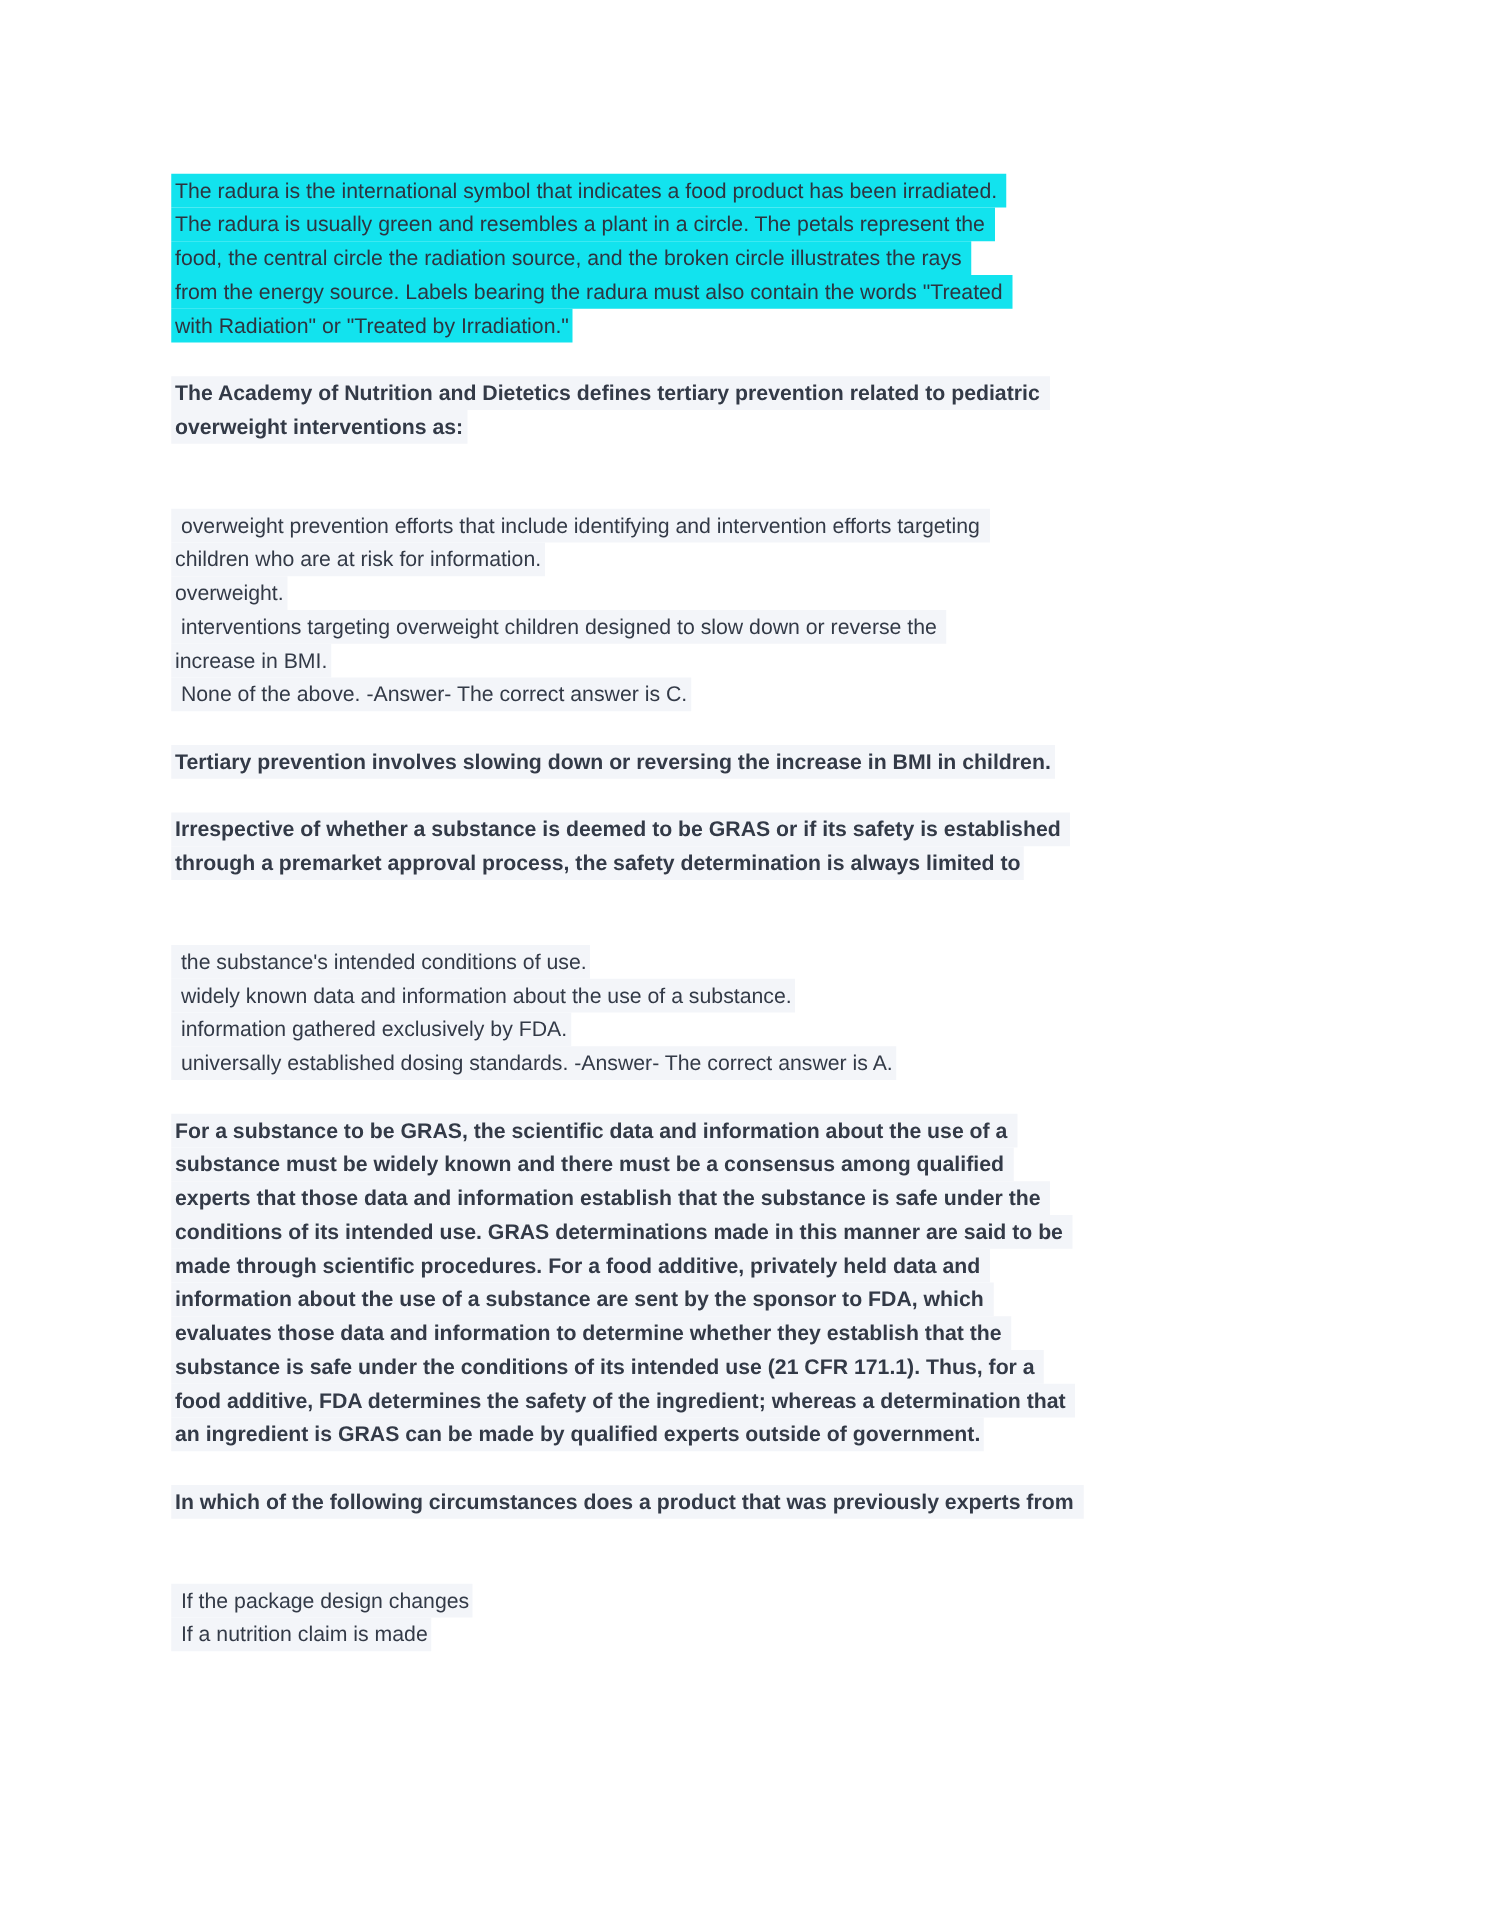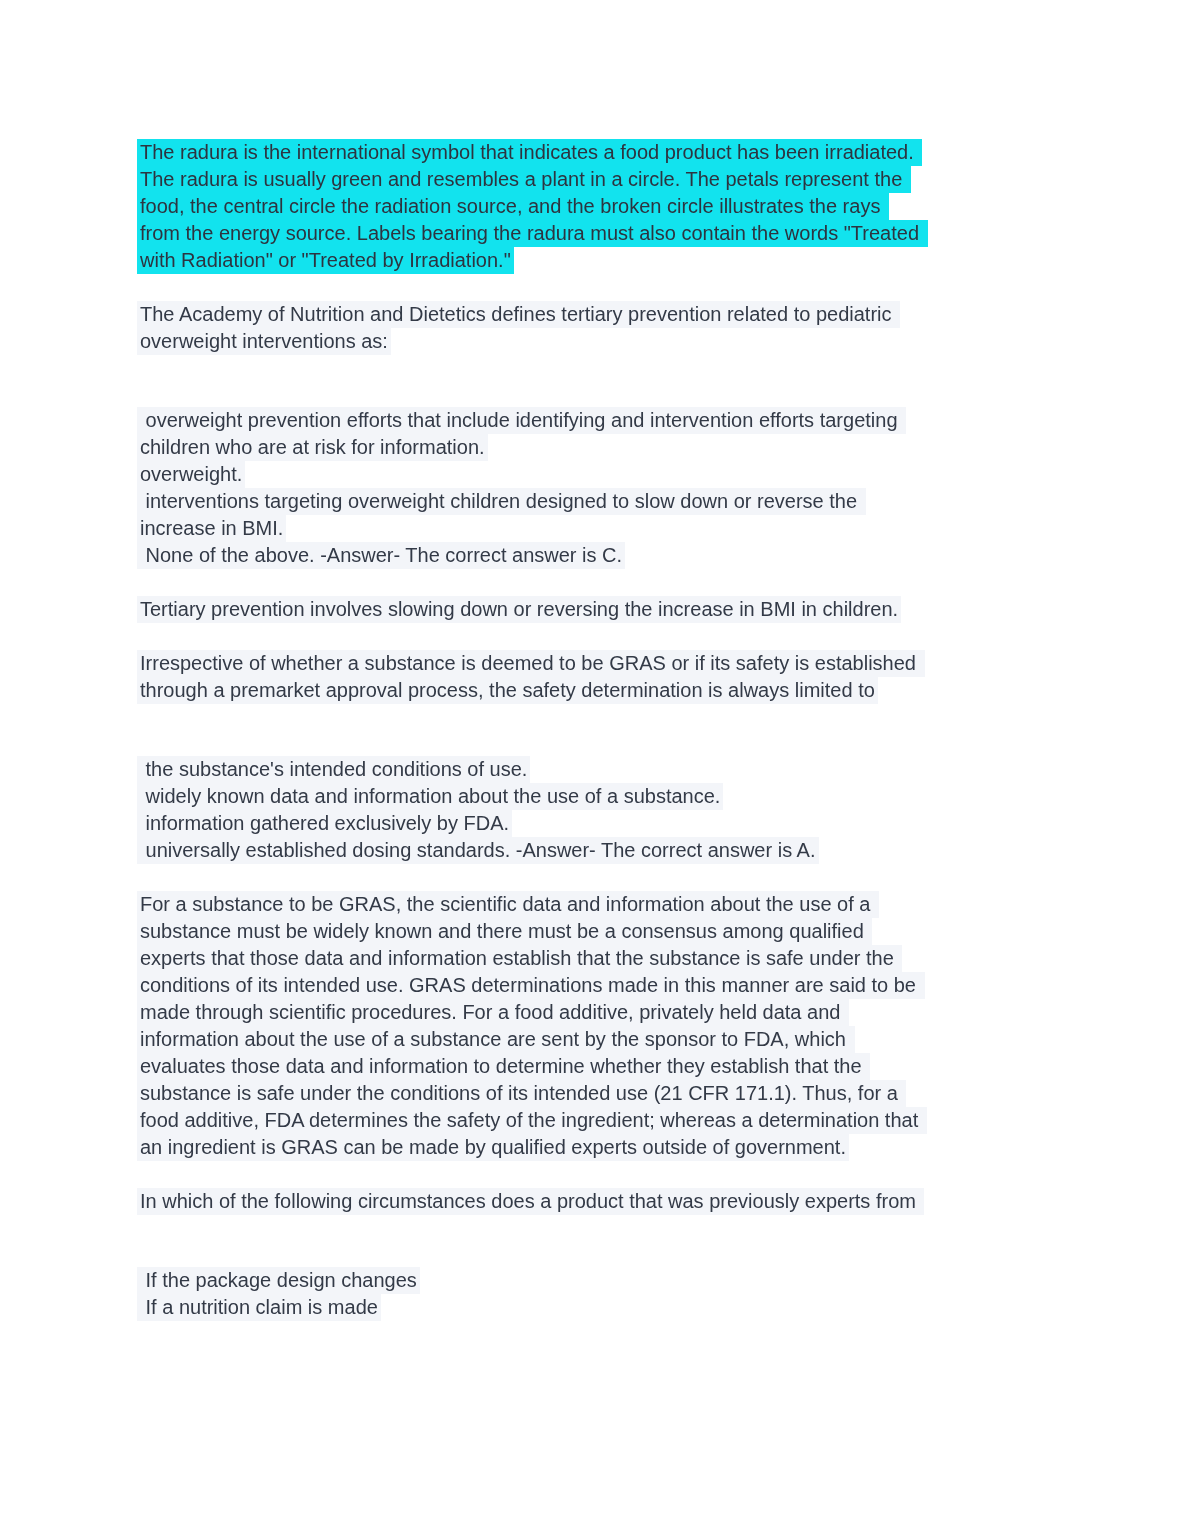--- a/index.html
+++ b/index.html
@@ -8,27 +8,27 @@
     background: #ffffff;
   }
   .page {
     position: relative;
     width: 1190px;
     height: 1540px;
     box-sizing: border-box;
     background: var(--page-bg, #ffffff);
     padding: 139px 40px 0 137px;
     font-family: "Liberation Sans", sans-serif;
-    font-size: 20px;
+    font-size: 17px;
     color: var(--text-color, #333a47);
     overflow: hidden;
   }
   .para { margin: 0; }
   .para.gap-0 { margin-top: 0; }
-  .para.gap-1 { margin-top: 27px; }
+  .para.gap-1 { margin-top: 27px; font-weight: bold; }
   .para.gap-2 { margin-top: 52px; text-decoration: underline; }
   .line {
     white-space: pre;
     height: 27px;
   }
   .hl {
     display: inline-block;
     line-height: 27px;
     padding: 0 3px;
   }

